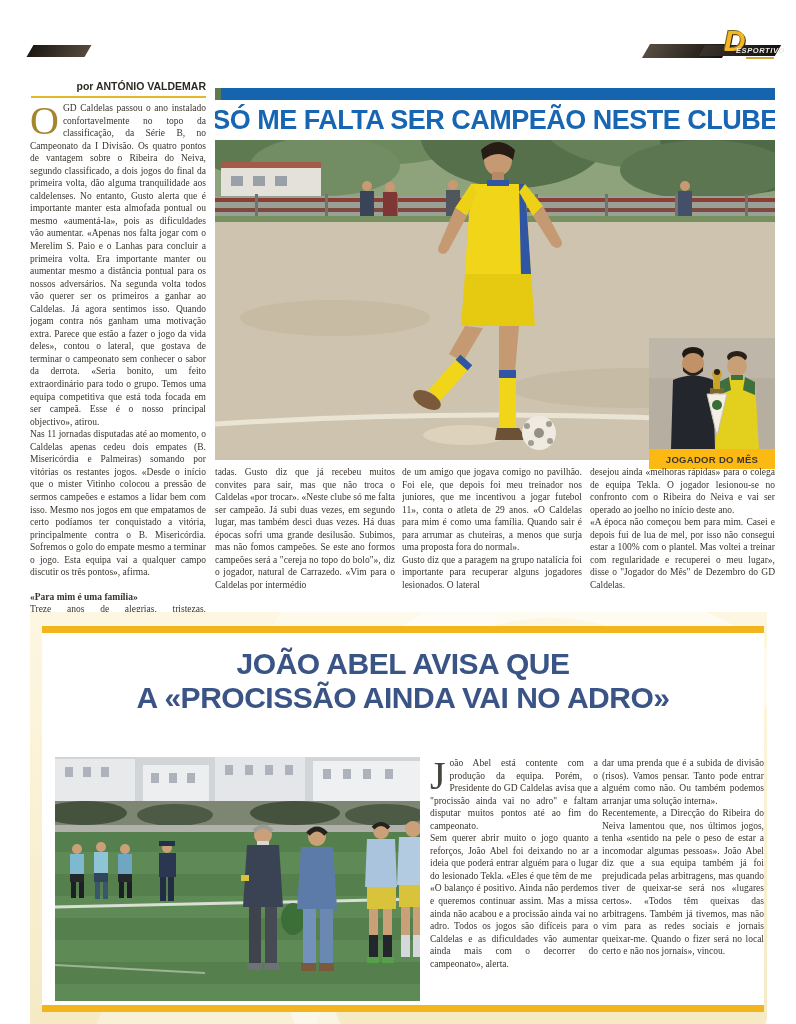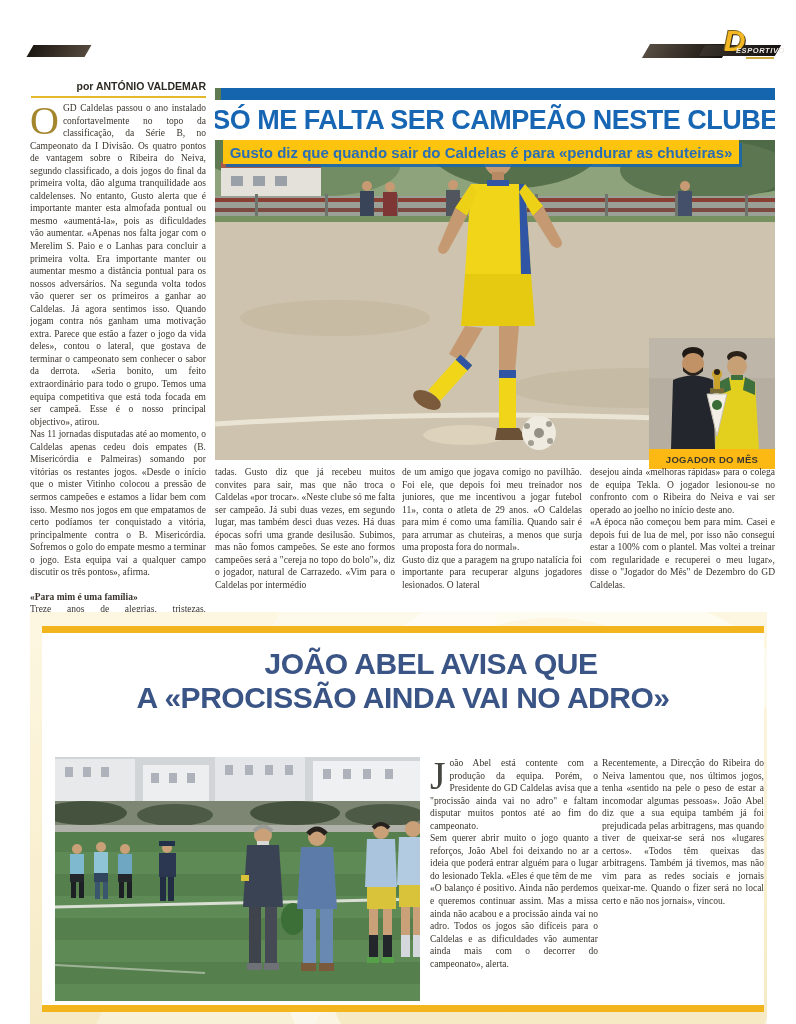--- a/index.html
+++ b/index.html
@@ -64,21 +64,21 @@
   .wm-ring{position:absolute;right:-70px;top:-30px;width:460px;height:520px;
            border:42px solid rgba(255,255,255,.5);border-radius:240px;transform:rotate(15deg);}
   .wm-band{position:absolute;left:110px;top:-140px;width:200px;height:950px;
            background:rgba(255,255,255,.32);transform:rotate(24deg);}
 
   
   .rule-top{position:absolute;left:42px;top:626px;width:722px;height:7px;background:#f2b51d;}
   .rule-bottom{position:absolute;left:42px;top:1005px;width:722px;height:7px;background:#f2b51d;}
   .card{position:absolute;left:42px;top:633px;width:722px;height:372px;background:#ffffff;}
   .h2l1{position:absolute;top:14px;left:0;width:100%;text-align:center;
-        font:bold 30px "Liberation Sans",sans-serif;color:#3a5486;letter-spacing:-.5px;padding-left:28px;}
+        font:bold 30px "Liberation Sans",sans-serif;color:#3a5486;letter-spacing:-.5px;}
   .h2l2{position:absolute;top:48px;left:0;width:100%;text-align:center;
         font:bold 30px "Liberation Sans",sans-serif;color:#3a5486;letter-spacing:-.5px;}
   .kicker{position:absolute;top:90px;left:50%;transform:translateX(-50%);background:#344f82;color:#ffffff;
           font:bold 13.5px "Liberation Sans",sans-serif;padding:3px 16px;white-space:nowrap;}
   .photo2{position:absolute;left:13px;top:124px;width:365px;height:244px;overflow:hidden;}
   .photo2 svg{display:block;width:100%;height:100%;}
   .a2c1{left:388px;top:124px;width:168px;height:246px;}
   .a2c2{left:560px;top:124px;width:162px;height:246px;}
 </style>
 </head>
@@ -183,23 +183,20 @@
         <circle cx="312" cy="338" r="3" fill="#a39e92"></circle>
         <circle cx="334" cy="336" r="3" fill="#a39e92"></circle>
         <circle cx="316" cy="355" r="3" fill="#a39e92"></circle>
         <circle cx="335" cy="353" r="3" fill="#a39e92"></circle>
       </g>
     </svg>
     <div class="hl-top"></div>
     <div class="hl-band">
       <span class="hl-text">«SÓ ME FALTA SER CAMPEÃO NESTE CLUBE»</span>
     </div>
-    <div class="sub-band">
-      <span class="sub-text">Gusto diz que quando sair do Caldelas é para «pendurar as chuteiras»</span>
-    </div>
   </div>
 
   <div class="inset">
     <svg viewBox="0 0 126 111" preserveAspectRatio="none">
       <rect width="126" height="111" fill="#b6aea1"></rect>
       <rect width="126" height="40" fill="#beb6a9"></rect>
       <ellipse cx="44" cy="16" rx="11" ry="7" fill="#1f1a16"></ellipse>
       <circle cx="44" cy="26" r="11" fill="#c29267"></circle>
       <path d="M34,29 Q44,41 54,29 L54,33 Q44,43 34,33 Z" fill="#2a231d"></path>
       <path d="M24,42 Q44,33 64,42 L66,111 L22,111 Z" fill="#23262c"></path>
@@ -344,18 +341,19 @@
         </g>
       </svg>
     </div>
 
     <div class="col a2c1 bt">
       <p><span class="dropcap2">J</span><span>oão Abel está contente com a produção da equipa. Porém,  o Presidente do GD Caldelas avisa que a "procissão ainda vai no adro" e faltam disputar muitos pontos até ao fim do campeonato.</span></p>
       <p>Sem querer abrir muito o jogo quanto a reforços, João Abel foi deixando no ar a ideia que poderá entrar alguém para o lugar do lesionado Tekla. «Eles é que têm de me</p>
       <p>«O balanço é positivo. Ainda não perdemos e queremos continuar assim. Mas a missa ainda não acabou e a procissão ainda vai no adro. Todos os jogos são difíceis para o Caldelas e as dificuldades vão aumentar ainda mais com o decorrer do campeonato», alerta.</p>
     </div>
     <div class="col a2c2 bt">
+      <p>dar uma prenda que é a subida de divisão (risos). Vamos pensar. Tanto pode entrar alguém como não. Ou também podemos arranjar uma solução interna».</p>
       <p>Recentemente, a Direcção do Ribeira do Neiva lamentou que, nos últimos jogos, tenha «sentido na pele o peso de estar a incomodar algumas pessoas». João Abel diz que a sua equipa também já foi prejudicada pelas arbitragens, mas quando tiver de queixar-se será nos «lugares certos». «Todos têm queixas das arbitragens. Também já tivemos, mas não vim para as redes sociais e jornais queixar-me. Quando o fizer será no local certo e não nos jornais», vincou.</p>
     </div>
   </div>
   <div class="rule-bottom"></div>
 
 </div>
 
 </body></html>

